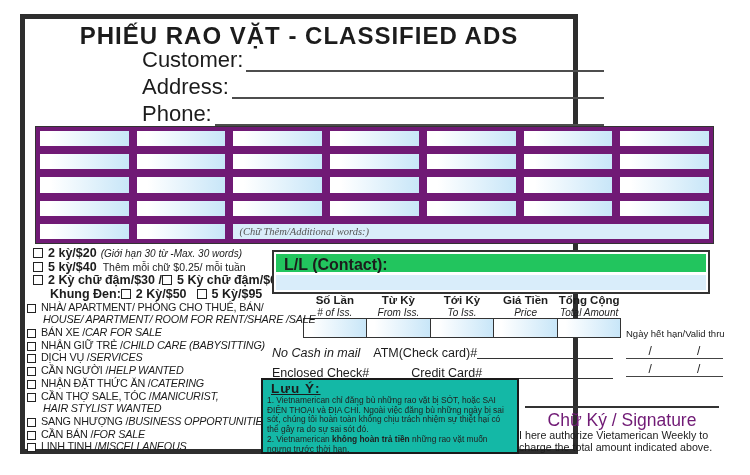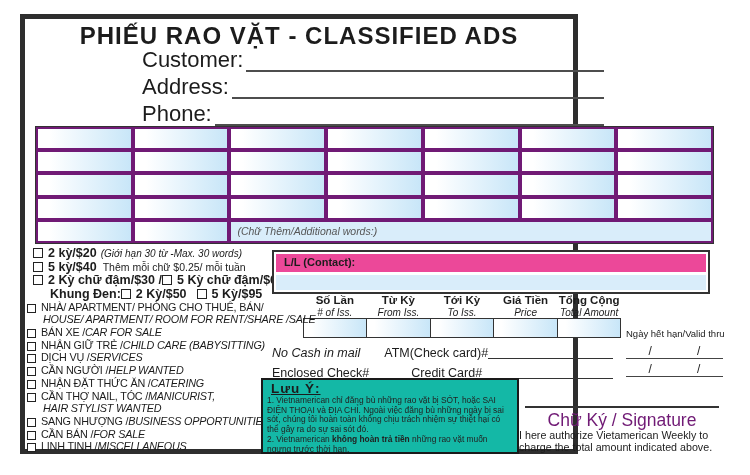--- a/index.html
+++ b/index.html
@@ -8,53 +8,53 @@
   .form{position:absolute;left:20px;top:14px;width:558px;height:440px;
         border:5px solid #2e2e2e;box-sizing:border-box;background:#fff;}
   .abs{position:absolute;}
   .title{left:0;right:0;top:3px;text-align:center;font-weight:bold;font-size:24px;letter-spacing:1px;}
   .info-row{left:117px;width:462px;display:flex;font-size:22px;height:21px;align-items:flex-end;}
   .info-row .lbl{margin-right:3px;padding-bottom:1px;}
   .info-row .line{flex:1;border-bottom:2px solid #4d4d4d;margin-bottom:2px;}
   .word-grid{left:10px;top:107px;width:679px;height:118px;display:grid;
              grid-template-columns:repeat(7,1fr);grid-template-rows:repeat(5,1fr);
              border:1px solid #333;box-sizing:border-box;}
-  .grid-cell{border:2px solid #701a75;background:linear-gradient(90deg,#ffffff 12%,#c8e6f8 100%);}
+  .grid-cell{border:4px solid #701a75;background:linear-gradient(90deg,#ffffff 12%,#c8e6f8 100%);font-family:Liberation Serif, serif;}
   .grid-cell.merged{grid-column:3/8;background:#d9edfa;display:flex;align-items:center;
              padding-left:6px;font-size:10.5px;color:#555;}
   .cb{display:inline-block;width:10px;height:10px;border:1.7px solid #222;
       box-sizing:border-box;background:#fff;flex:none;}
   .cb-sm{display:inline-block;width:9px;height:9px;border:1.5px solid #222;
       box-sizing:border-box;background:#fff;flex:none;}
   .pricing{left:8px;top:228px;width:238px;font-size:12.5px;font-weight:bold;}
   .p-row{display:flex;align-items:center;height:12.5px;margin-bottom:1px;white-space:nowrap;}
   .p-row .cb{margin-right:5px;}
   .p-note-i{font-weight:normal;font-style:italic;font-size:10px;margin-left:4px;}
   .p-note{font-weight:normal;font-size:10.5px;margin-left:6px;}
   .p-gap{width:4px;}
   .ll-box{left:247px;top:231px;width:438px;height:44px;border:2px solid #333;
           box-sizing:border-box;padding:2px;display:flex;flex-direction:column;gap:3px;background:#fff;}
-  .ll-row1{height:18px;background:#ec4899;font-weight:bold;font-size:11px;padding:2px 9px 0 8px;box-sizing:border-box;}
+  .ll-row1{height:18px;background:#22c55e;font-weight:bold;font-size:16px;padding:2px 9px 0 8px;box-sizing:border-box;}
   .ll-row2{flex:1;background:#d9edfa;}
   .iss-head{left:278px;top:276px;width:318px;display:flex;}
   .iss-col{flex:1;text-align:center;}
   .iss-vi{display:block;font-weight:bold;font-size:11.5px;line-height:11.5px;}
   .iss-en{display:block;font-style:italic;font-size:10px;line-height:11px;}
   .iss-cells{left:278px;top:299px;width:318px;height:20px;display:flex;
              border:1.5px solid #333;box-sizing:border-box;}
   .iss-cell{flex:1;background:linear-gradient(90deg,#ffffff 12%,#c8e6f8 100%);
             border-right:1.5px solid #333;}
   .iss-cell:last-child{border-right:none;}
   .vt-label{left:601px;top:309px;width:100px;font-size:9.5px;}
   .date-line{left:601px;width:97px;height:15px;border-bottom:1.5px solid #444;
              display:flex;justify-content:space-around;align-items:flex-end;font-size:12px;}
   .pay-row{left:247px;width:341px;display:flex;align-items:flex-end;font-size:12.5px;height:17px;white-space:nowrap;}
   .pay-row .uline{flex:1;border-bottom:1.5px solid #333;margin-bottom:1px;}
   .pay-row .uline-short{width:42px;border-bottom:1.5px solid #333;margin-bottom:1px;}
-  .pay-row .nc{font-style:italic;margin-right:24px;}
+  .pay-row .nc{font-style:italic;margin-right:13px;}
   .cats{left:0px;top:281px;width:248px;font-size:10.8px;letter-spacing:-0.2px;}
   .cat-item{display:flex;align-items:flex-end;height:12.7px;white-space:nowrap;}
   .cat-item .cb-sm{margin:0 5px 0 2px;}
   .cat-cont{height:12.7px;padding-left:18px;font-style:italic;white-space:nowrap;}
   .note-box{left:236px;top:359px;width:258px;height:76px;background:#14b8a6;
             border:2.5px solid #1a1a1a;box-sizing:border-box;padding:1px 4px 0 4px;}
   .note-title{font-weight:bold;font-size:13.5px;text-decoration:underline;margin-left:4px;letter-spacing:1px;}
   .note-body{font-size:8.4px;line-height:9.7px;color:#222;}
   .sig-line{left:500px;top:387px;width:194px;border-bottom:2px solid #333;height:0;}
   .sig-label{left:495px;top:391px;width:204px;text-align:center;font-size:17.5px;color:#701a75;}
@@ -229,21 +229,21 @@
         <span>CẦN NGƯỜI / </span>
           <i>HELP WANTED</i>
       </div>
       <div class="cat-item">
         <span class="cb-sm"></span>
         <span>NHẬN ĐẶT THỨC ĂN / </span>
           <i>CATERING</i>
       </div>
       <div class="cat-item">
         <span class="cb-sm"></span>
-        <span>CẦN THỢ NAIL, TÓC / </span>
+        <span>CẦN THỢ SALE, TÓC / </span>
           <i>MANICURIST,</i>
       </div>
       <div class="cat-cont"><i>HAIR STYLIST WANTED</i></div>
       <div class="cat-item">
         <span class="cb-sm"></span>
         <span>SANG NHƯỢNG / </span>
           <i>BUSINESS OPPORTUNITIES</i>
       </div>
       <div class="cat-item">
         <span class="cb-sm"></span>

